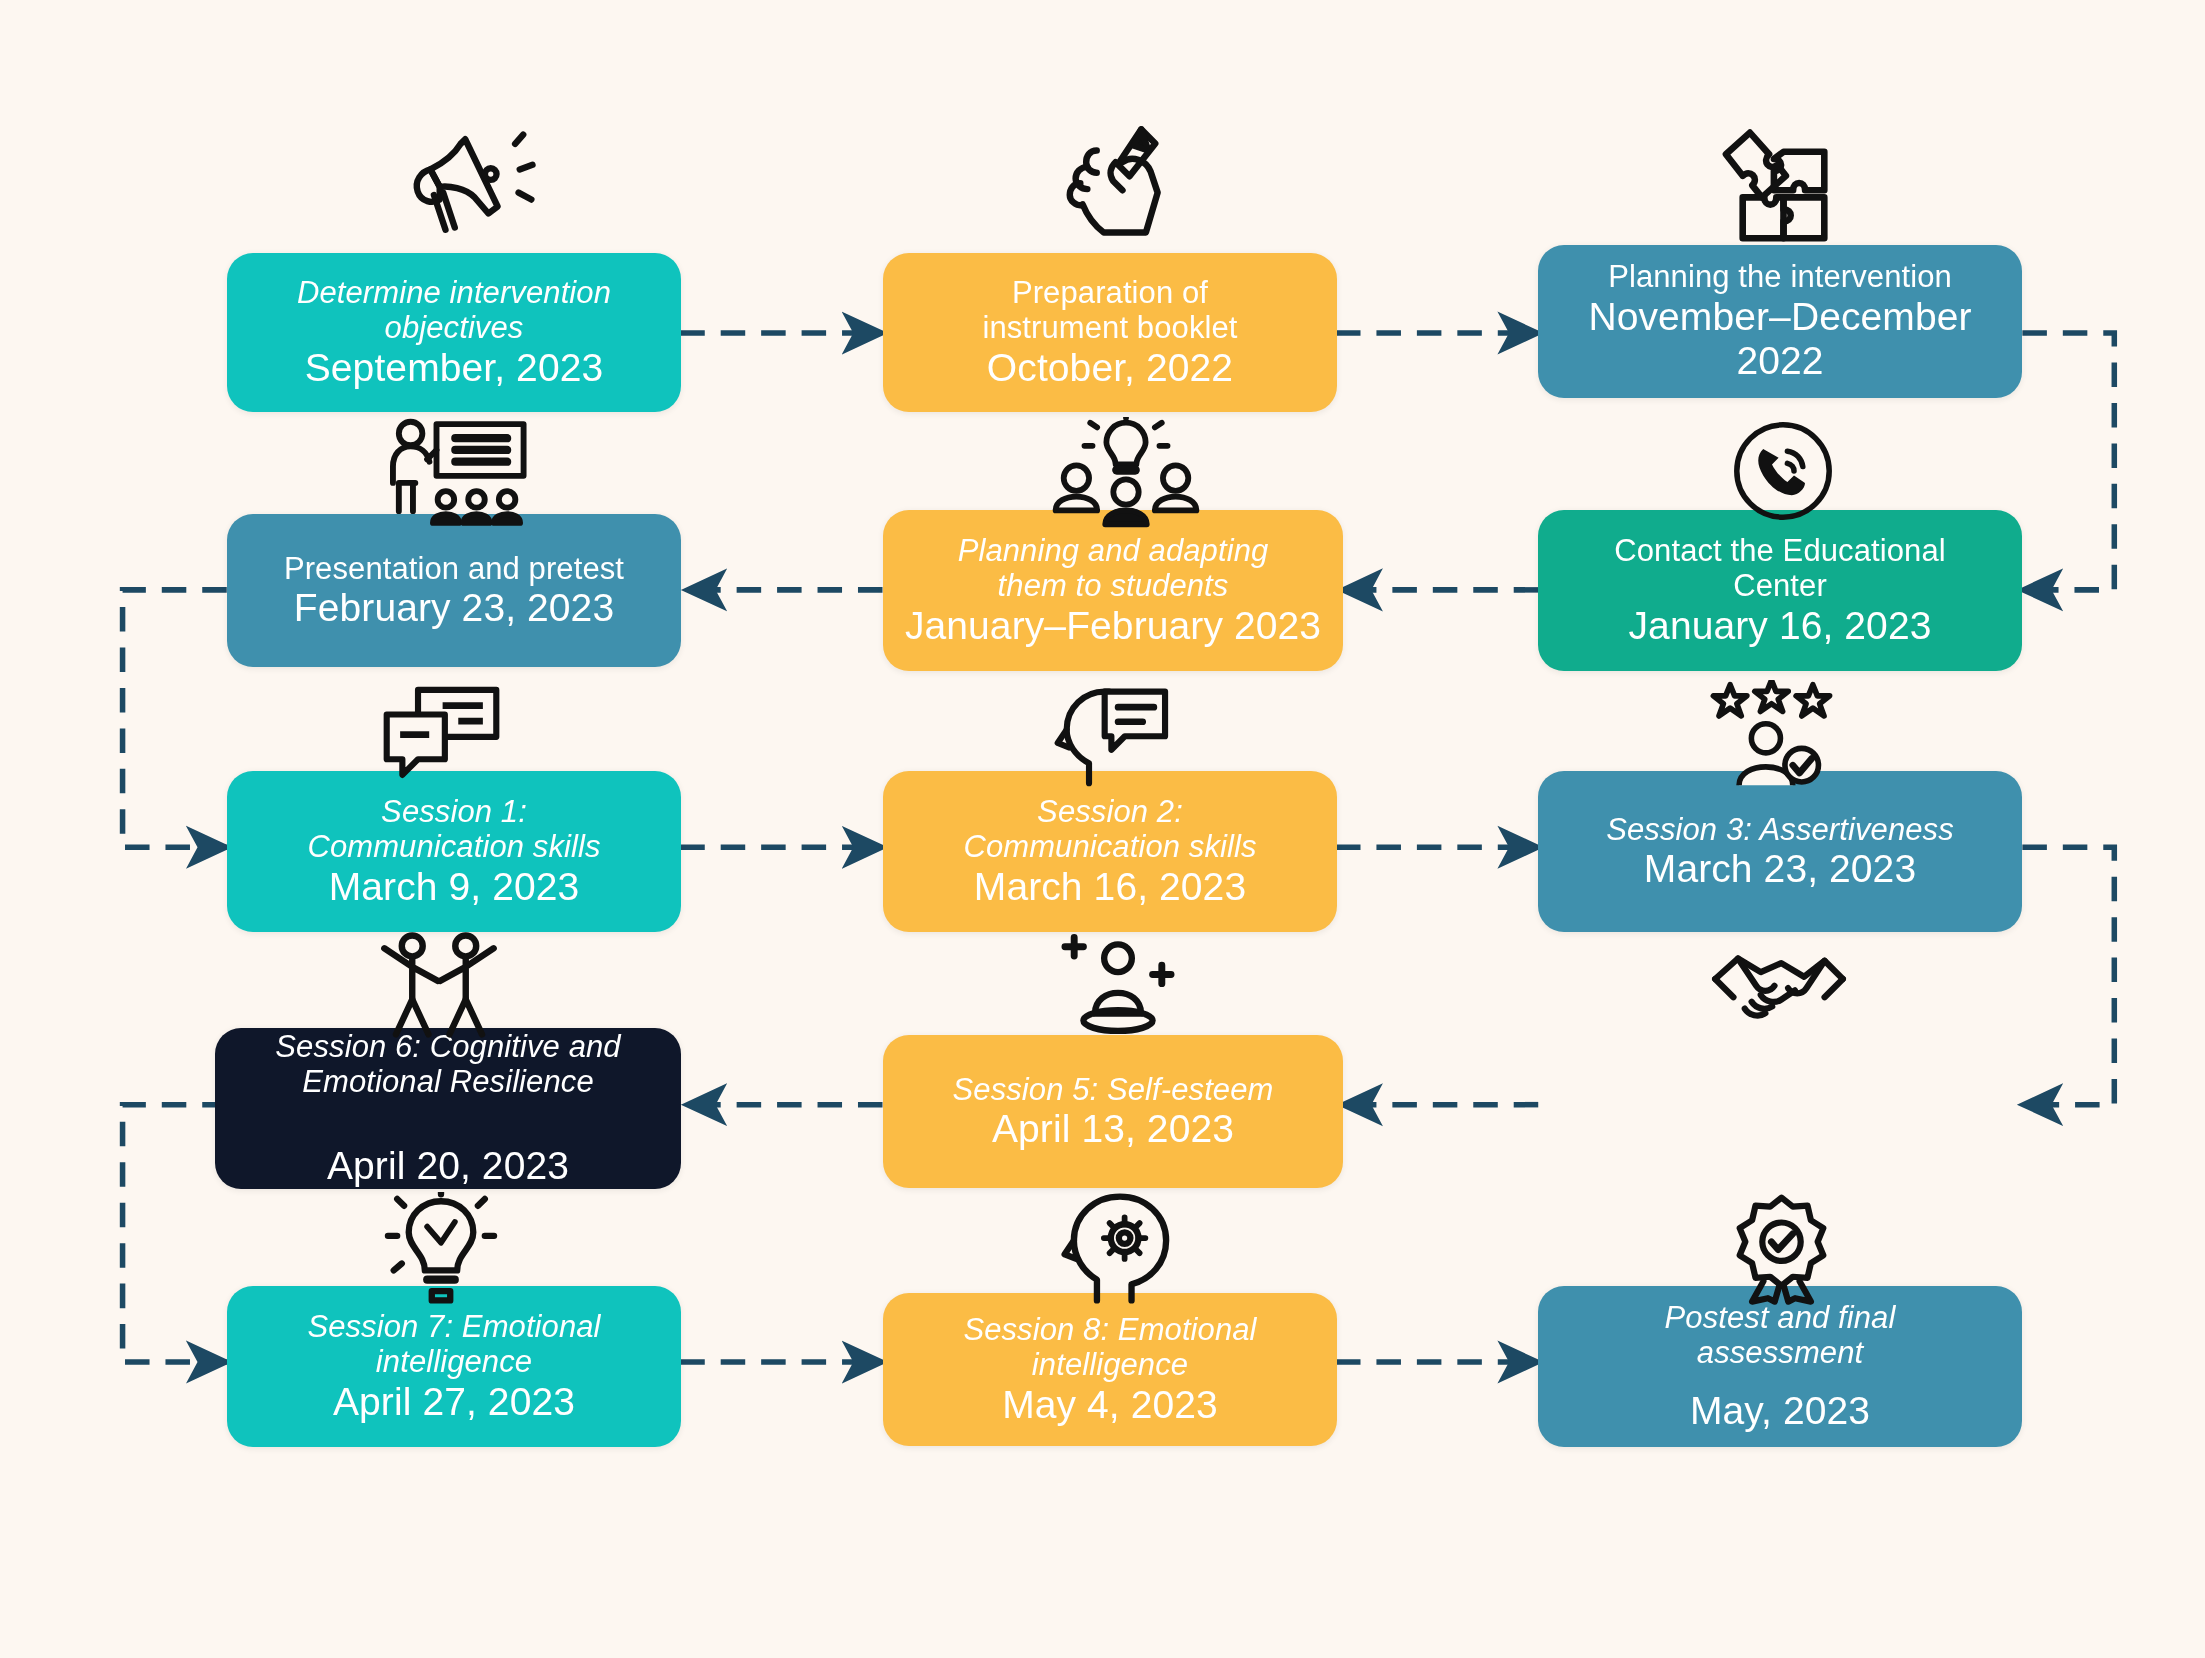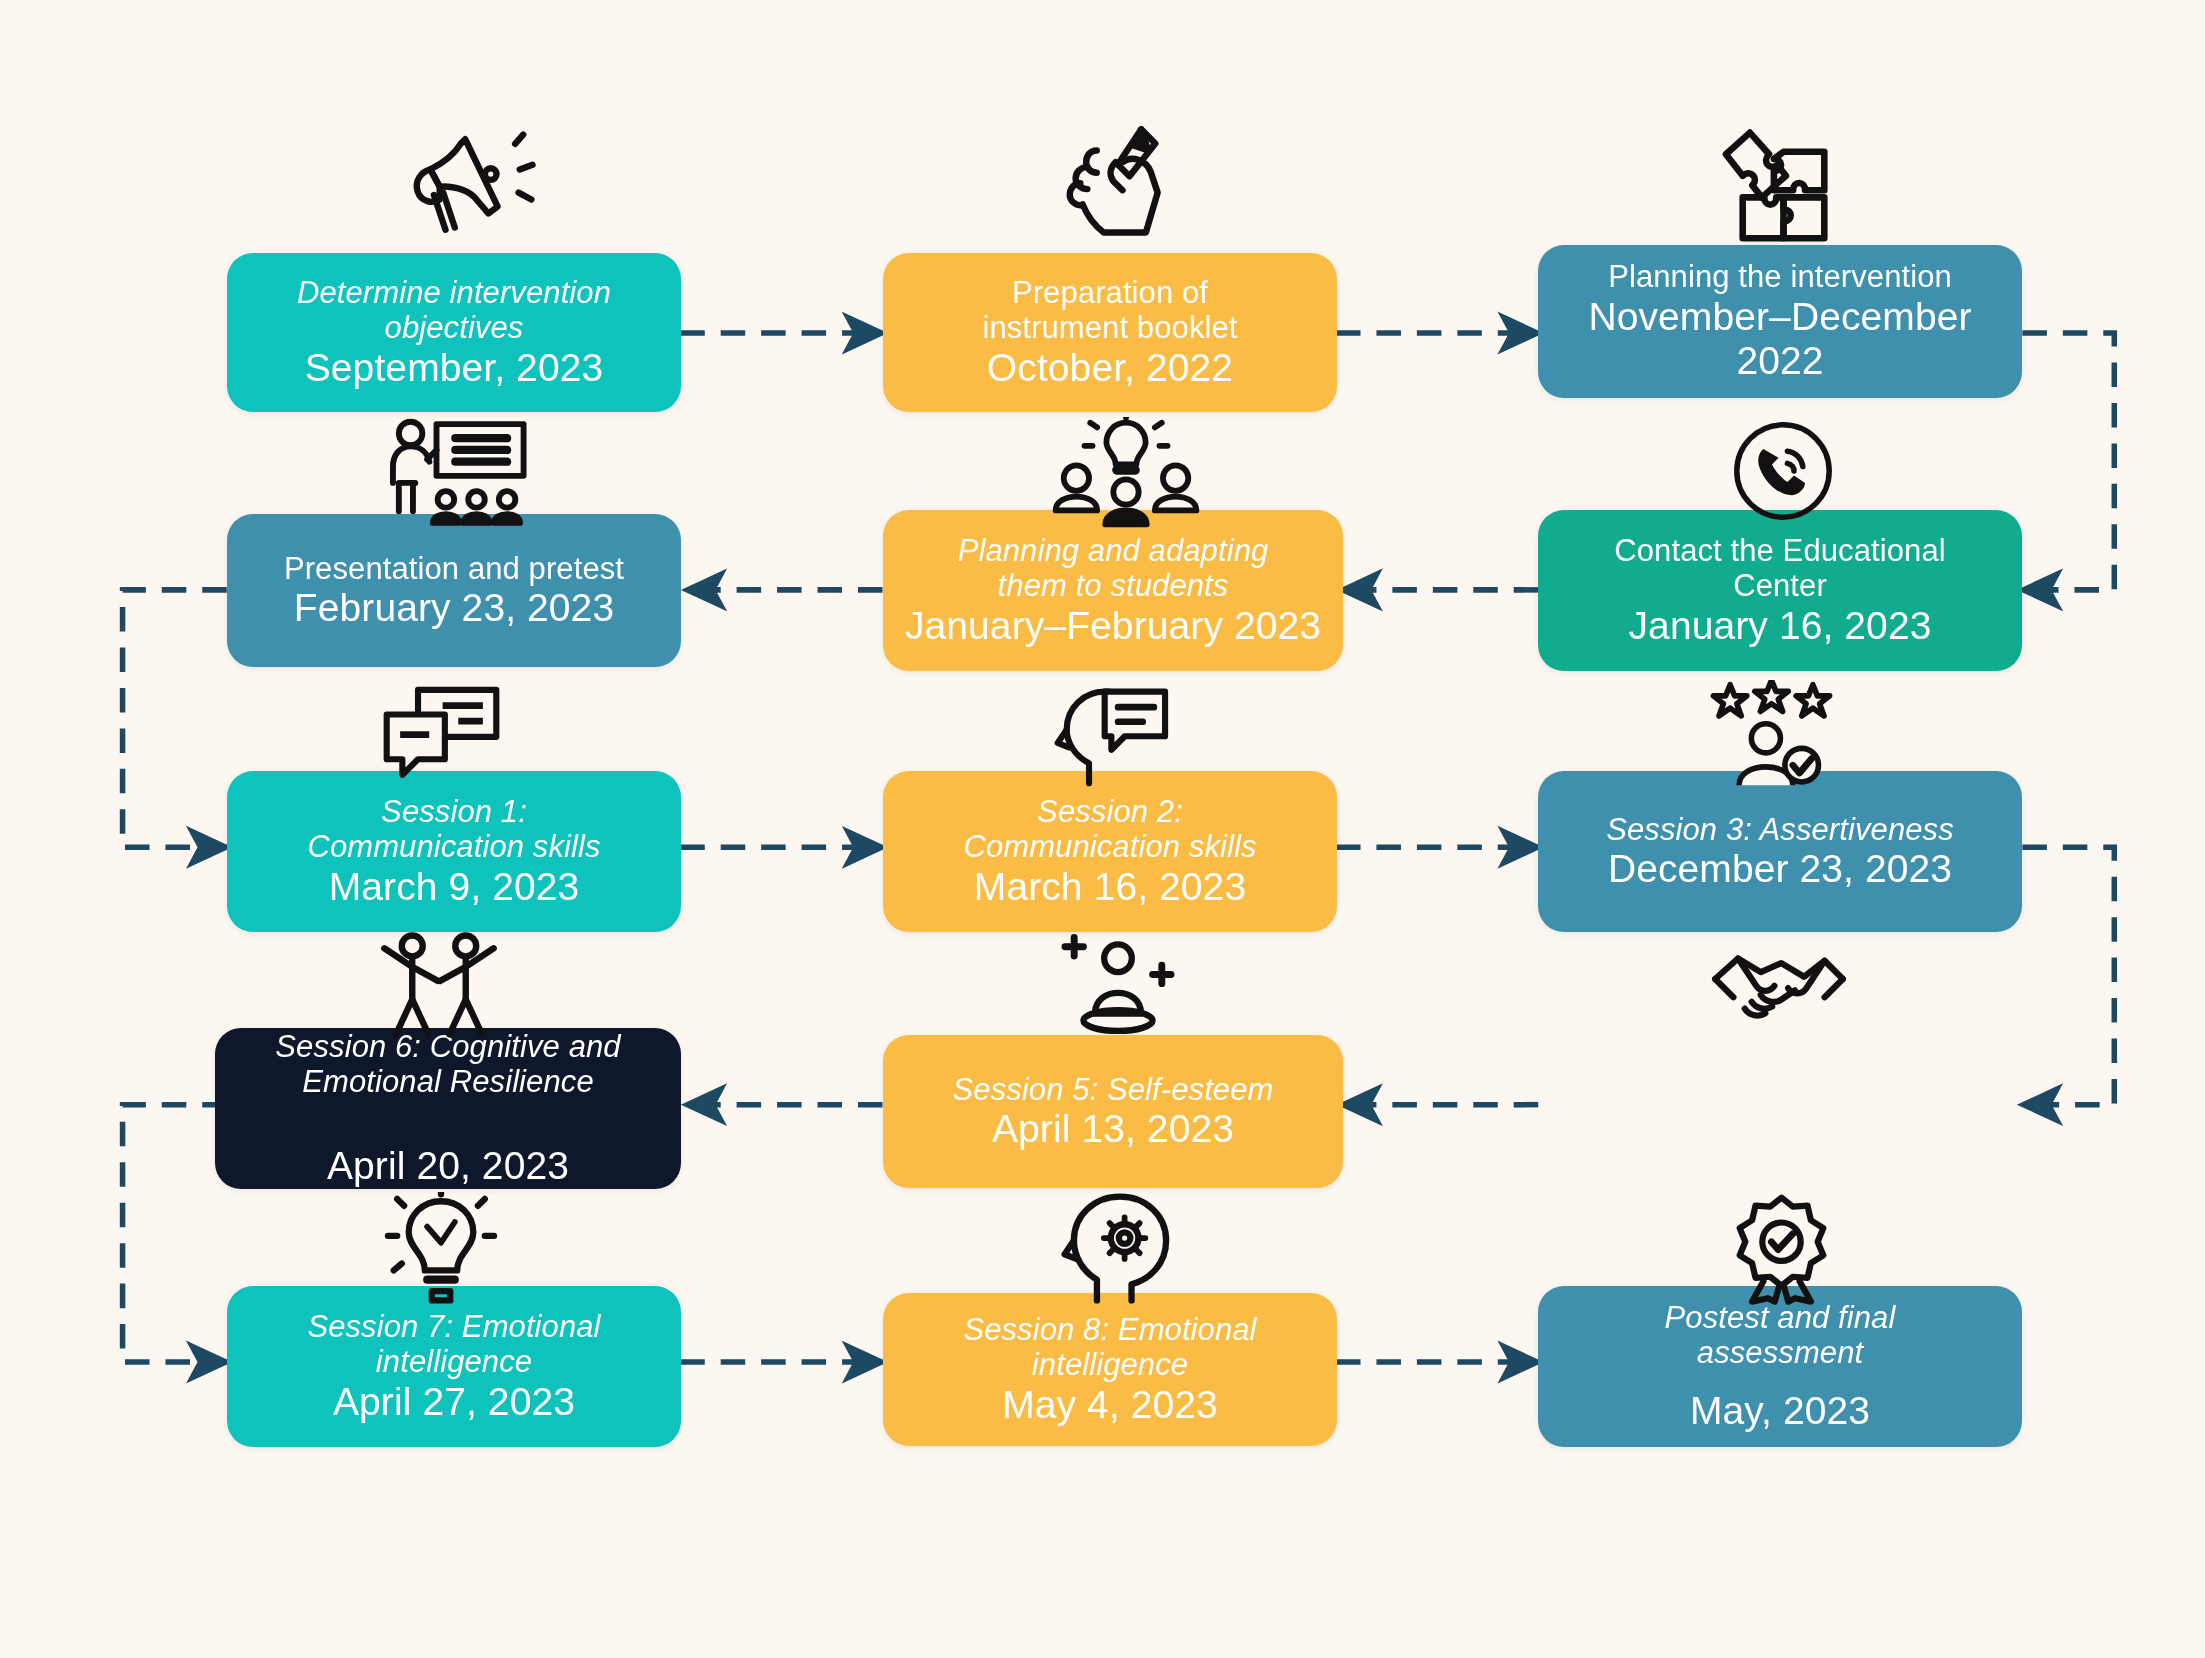--- a/index.html
+++ b/index.html
@@ -330,21 +330,21 @@
   </div>
 
   <div class="node" style="left:883px;top:771px;width:454px;height:161px;background:#fbbc45;">
     <div class="title">Session 2:
 Communication skills</div>
     <div class="date">March 16, 2023</div>
   </div>
 
   <div class="node" style="left:1538px;top:771px;width:484px;height:161px;background:#3f90ad;">
     <div class="title">Session 3: Assertiveness</div>
-    <div class="date">December 23, 2023</div>
+    <div class="date">March 23, 2023</div>
   </div>
 
   <div class="node" style="left:215px;top:1028px;width:466px;height:161px;background:#0f172a;gap:44px;">
     <div class="title">Session 6: Cognitive and
 Emotional Resilience</div>
     <div class="date">April 20, 2023</div>
   </div>
 
   <div class="node" style="left:883px;top:1035px;width:460px;height:153px;background:#fbbc45;">
     <div class="title">Session 5: Self-esteem</div>

